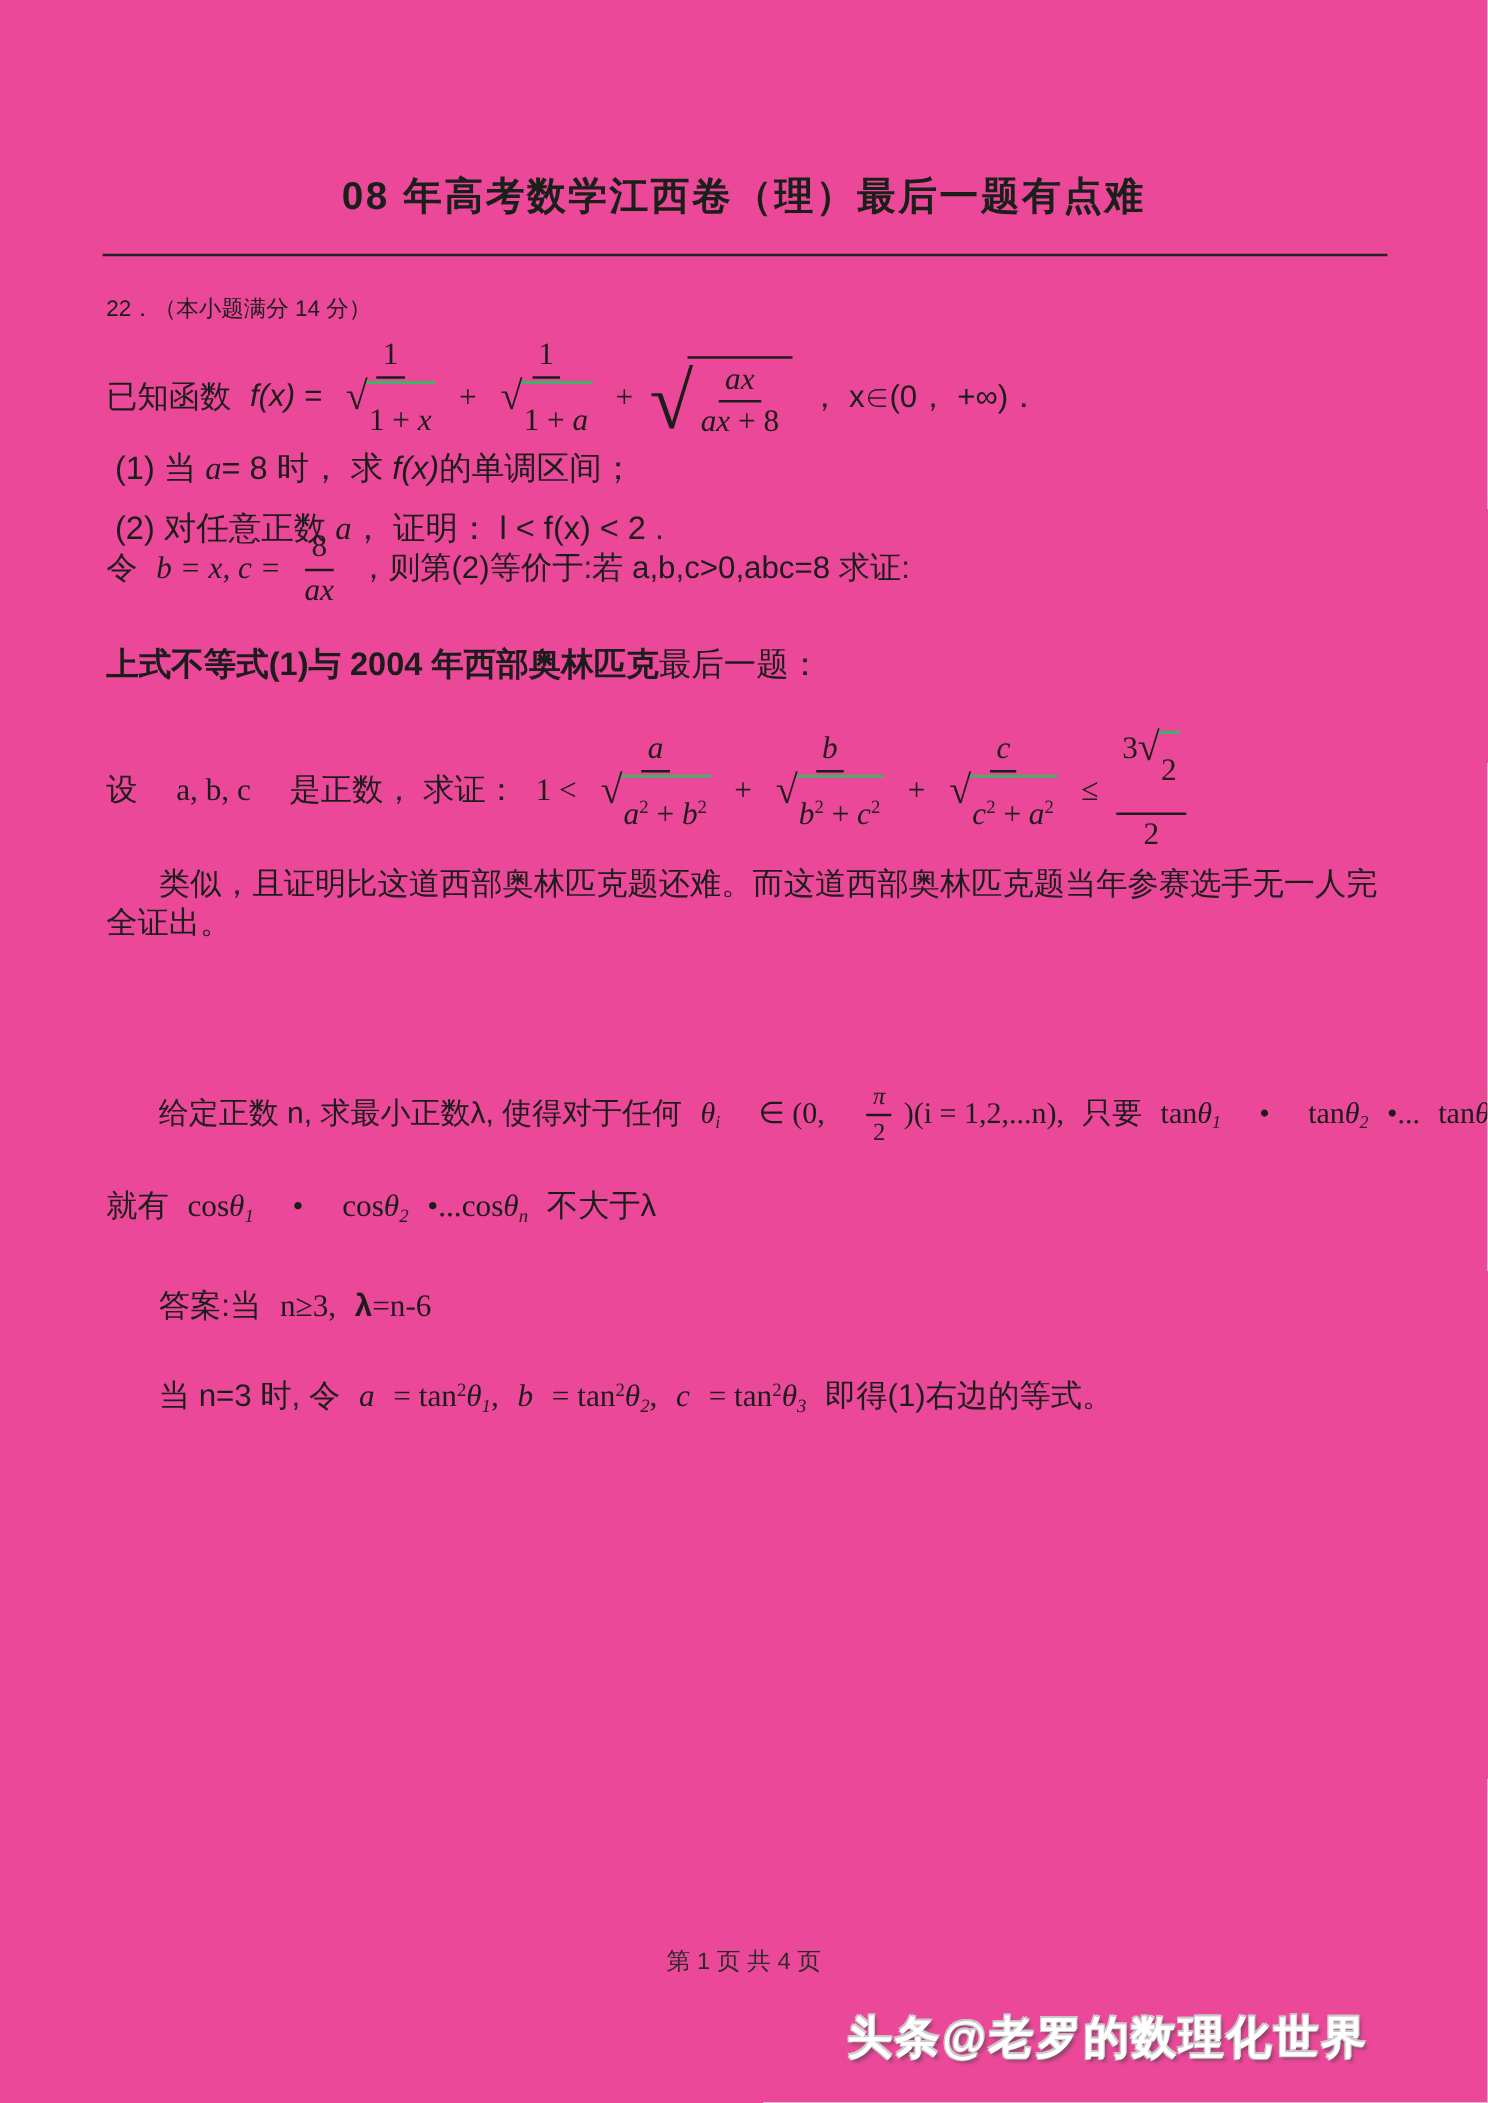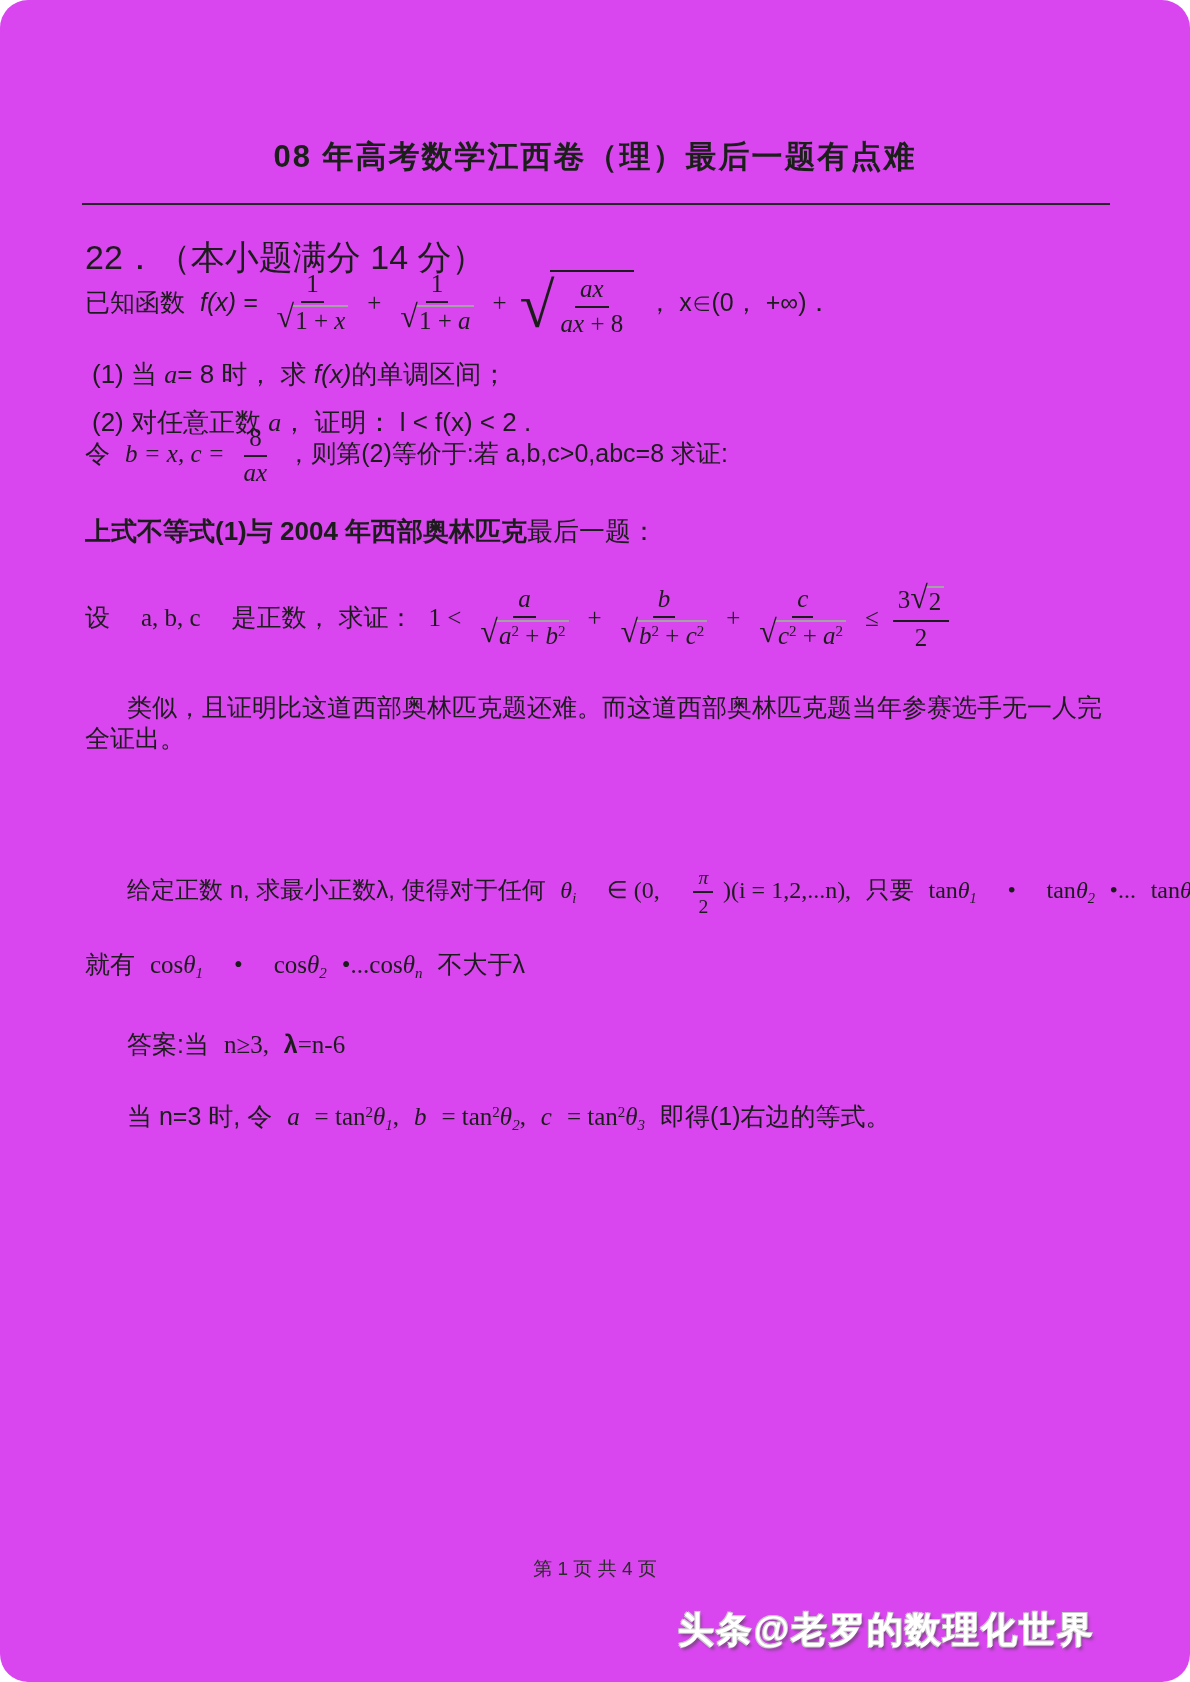--- a/index.html
+++ b/index.html
@@ -1,34 +1,34 @@
 <!DOCTYPE html>
 <html><head>
 <meta charset="utf-8">
 <style>
   html,body { margin:0; padding:0; background:#ffffff; }
   .page {
     position:relative; width:1190px; height:1682px; margin:0 auto;
-    background:#d946ef; overflow:hidden;
-    font-family:"Liberation Sans", sans-serif; color:#1c1c1c;border-radius:28px;
+    background:#ec4899; overflow:hidden;
+    font-family:"Liberation Sans", sans-serif; color:#1c1c1c;
   }
   .abs { position:absolute; }
   .cn { font-family:"Liberation Sans", sans-serif; }
   .m  { font-family:"Liberation Serif", serif; }
   .mi { font-family:"Liberation Serif", serif; font-style:italic; }
   .it { font-style:italic; }
   .bold { font-weight:bold; }
 
   .doc-title {
     top:136px; left:0; right:0; text-align:center;
     font-size:31px; font-weight:bold; letter-spacing:2px; color:#1a1f1a;
   }
   .rule { top:203px; left:82px; width:1028px; border-top:2px solid #232323; height:0; }
 
-  .heading { top:235px; left:85px; font-size:34px; }
+  .heading { top:235px; left:85px; font-size:18px; }
 
   .row { white-space:nowrap; font-size:25px; }
   .func-row  { top:270px; left:85px; }
   .equiv-row { top:424px; left:85px; }
   .west-title{ top:514px; left:85px; font-size:26px; }
   .west-row  { top:585px; left:85px; }
   .cmo-row   { top:856px; left:127px; font-size:24px; }
   .have-row  { top:948px; left:85px; }
   .ans-row   { top:1028px; left:127px; }
   .n3-row    { top:1100px; left:127px; }
@@ -53,21 +53,21 @@
   .frac.small { font-size:0.82em; margin:0 3px; }
   .frac.tiny  { font-size:0.52em; margin:0 1px; line-height:1.1; }
   .frac.tiny .num { border-bottom-width:1px; padding:0 2px 1px; }
   .expwrap { display:inline-block; vertical-align:0.85em; }
   .numrow { display:inline-flex; align-items:flex-start; }
 
   
   .sqrt { display:inline-flex; align-items:flex-start; vertical-align:baseline; }
   .sqrt .ssign { font-family:"Liberation Serif", serif; line-height:1;
                  font-size:1.28em; position:relative; top:-0.14em; margin-right:-2px; }
-  .sqrt .rad { border-top:2px solid #a3a3a3; padding:0 3px; }
+  .sqrt .rad { border-top:2px solid #22c55e; padding:16px 3px; }
   .bigsqrt { display:inline-flex; align-items:center; vertical-align:middle; margin:0 6px; }
   .bigsqrt .bsign { font-family:"Liberation Serif", serif; font-size:2.55em;
                     line-height:0; position:relative; top:2px; margin-right:-5px; font-weight:100; }
   .bigsqrt .brad { border-top:2px solid #1c1c1c; padding:3px 6px 0; }
   .bigsqrt .frac { margin:0; }
 
   .sub { font-size:0.6em; vertical-align:-0.3em; font-family:"Liberation Serif", serif; font-style:italic; }
   .sup2 { font-size:0.6em; vertical-align:0.55em; font-family:"Liberation Serif", serif; }
 
   .sp-l { margin-left:8px; }

